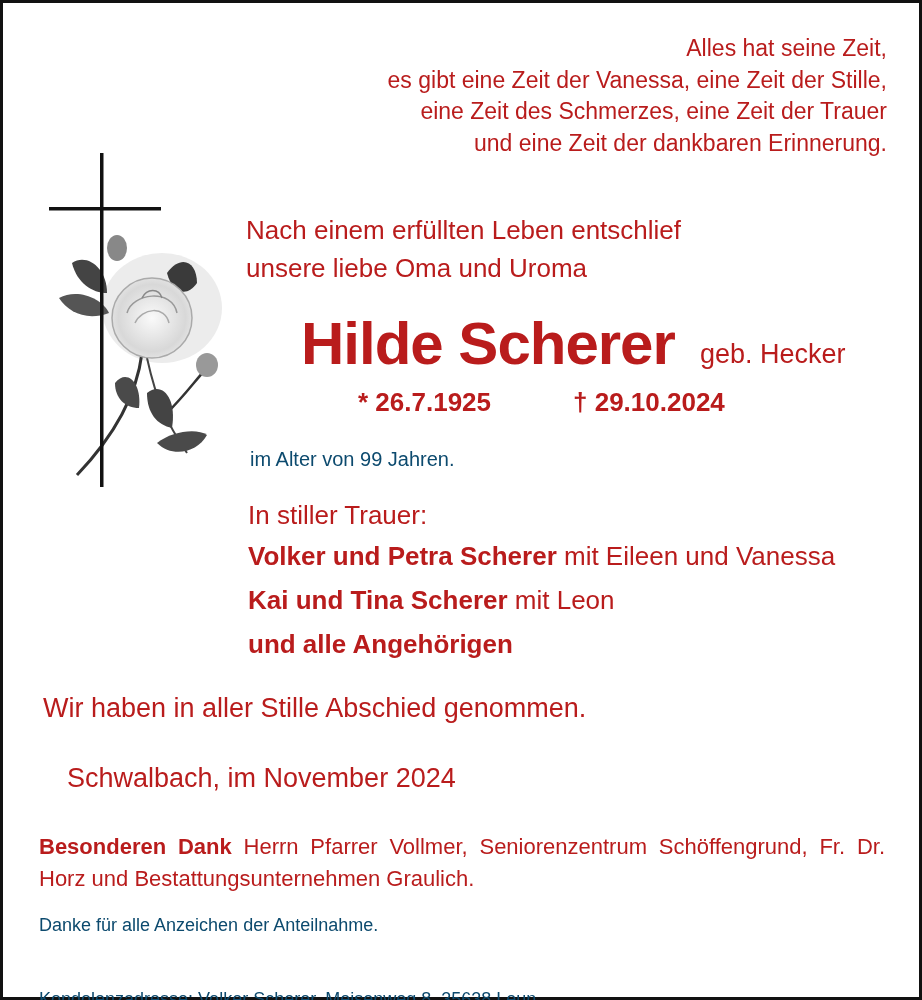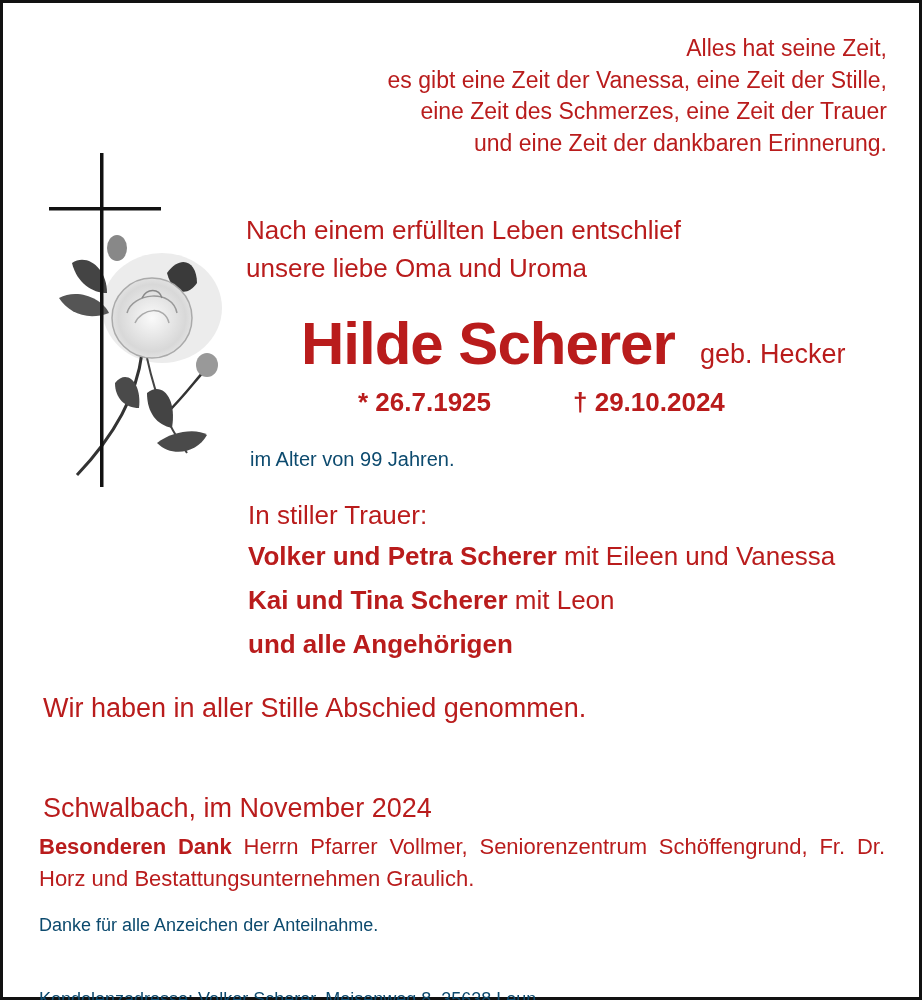--- a/index.html
+++ b/index.html
@@ -87,21 +87,21 @@
   </div>
   <div class="abs serif mourn" style="top:497px;">In stiller Trauer:</div>
   <div class="abs serif mourn" style="top:582px;">
     <span class="b">Kai und Tina Scherer</span><span> mit Leon</span>
   </div>
   <div class="abs serif mourn" style="top:626px;">
     <span class="b">und alle Angehörigen</span><span></span>
   </div>
 
   <div class="abs serif closing" style="top:690px;">Wir haben in aller Stille Abschied genommen.</div>
-  <div class="abs serif closing" style="top:790px;">Schwalbach, im November 2024</div>
+  <div class="abs serif closing" style="top:760px;margin-left:24px;">Schwalbach, im November 2024</div>
 
   <div class="abs serif thanks">
     <span class="b">Besonderen Dank</span><span> Herrn Pfarrer Vollmer, Seniorenzentrum Schöffengrund, Fr. Dr. Horz und Bestattungsunternehmen Graulich.</span>
   </div>
 
   <div class="abs sans foot" style="top:912px;">Danke für alle Anzeichen der Anteilnahme.</div>
   <div class="abs sans foot" style="top:986px;">Kondolenzadresse: Volker Scherer, Meisenweg 8, 35638 Leun</div>
 
 </div>
 

